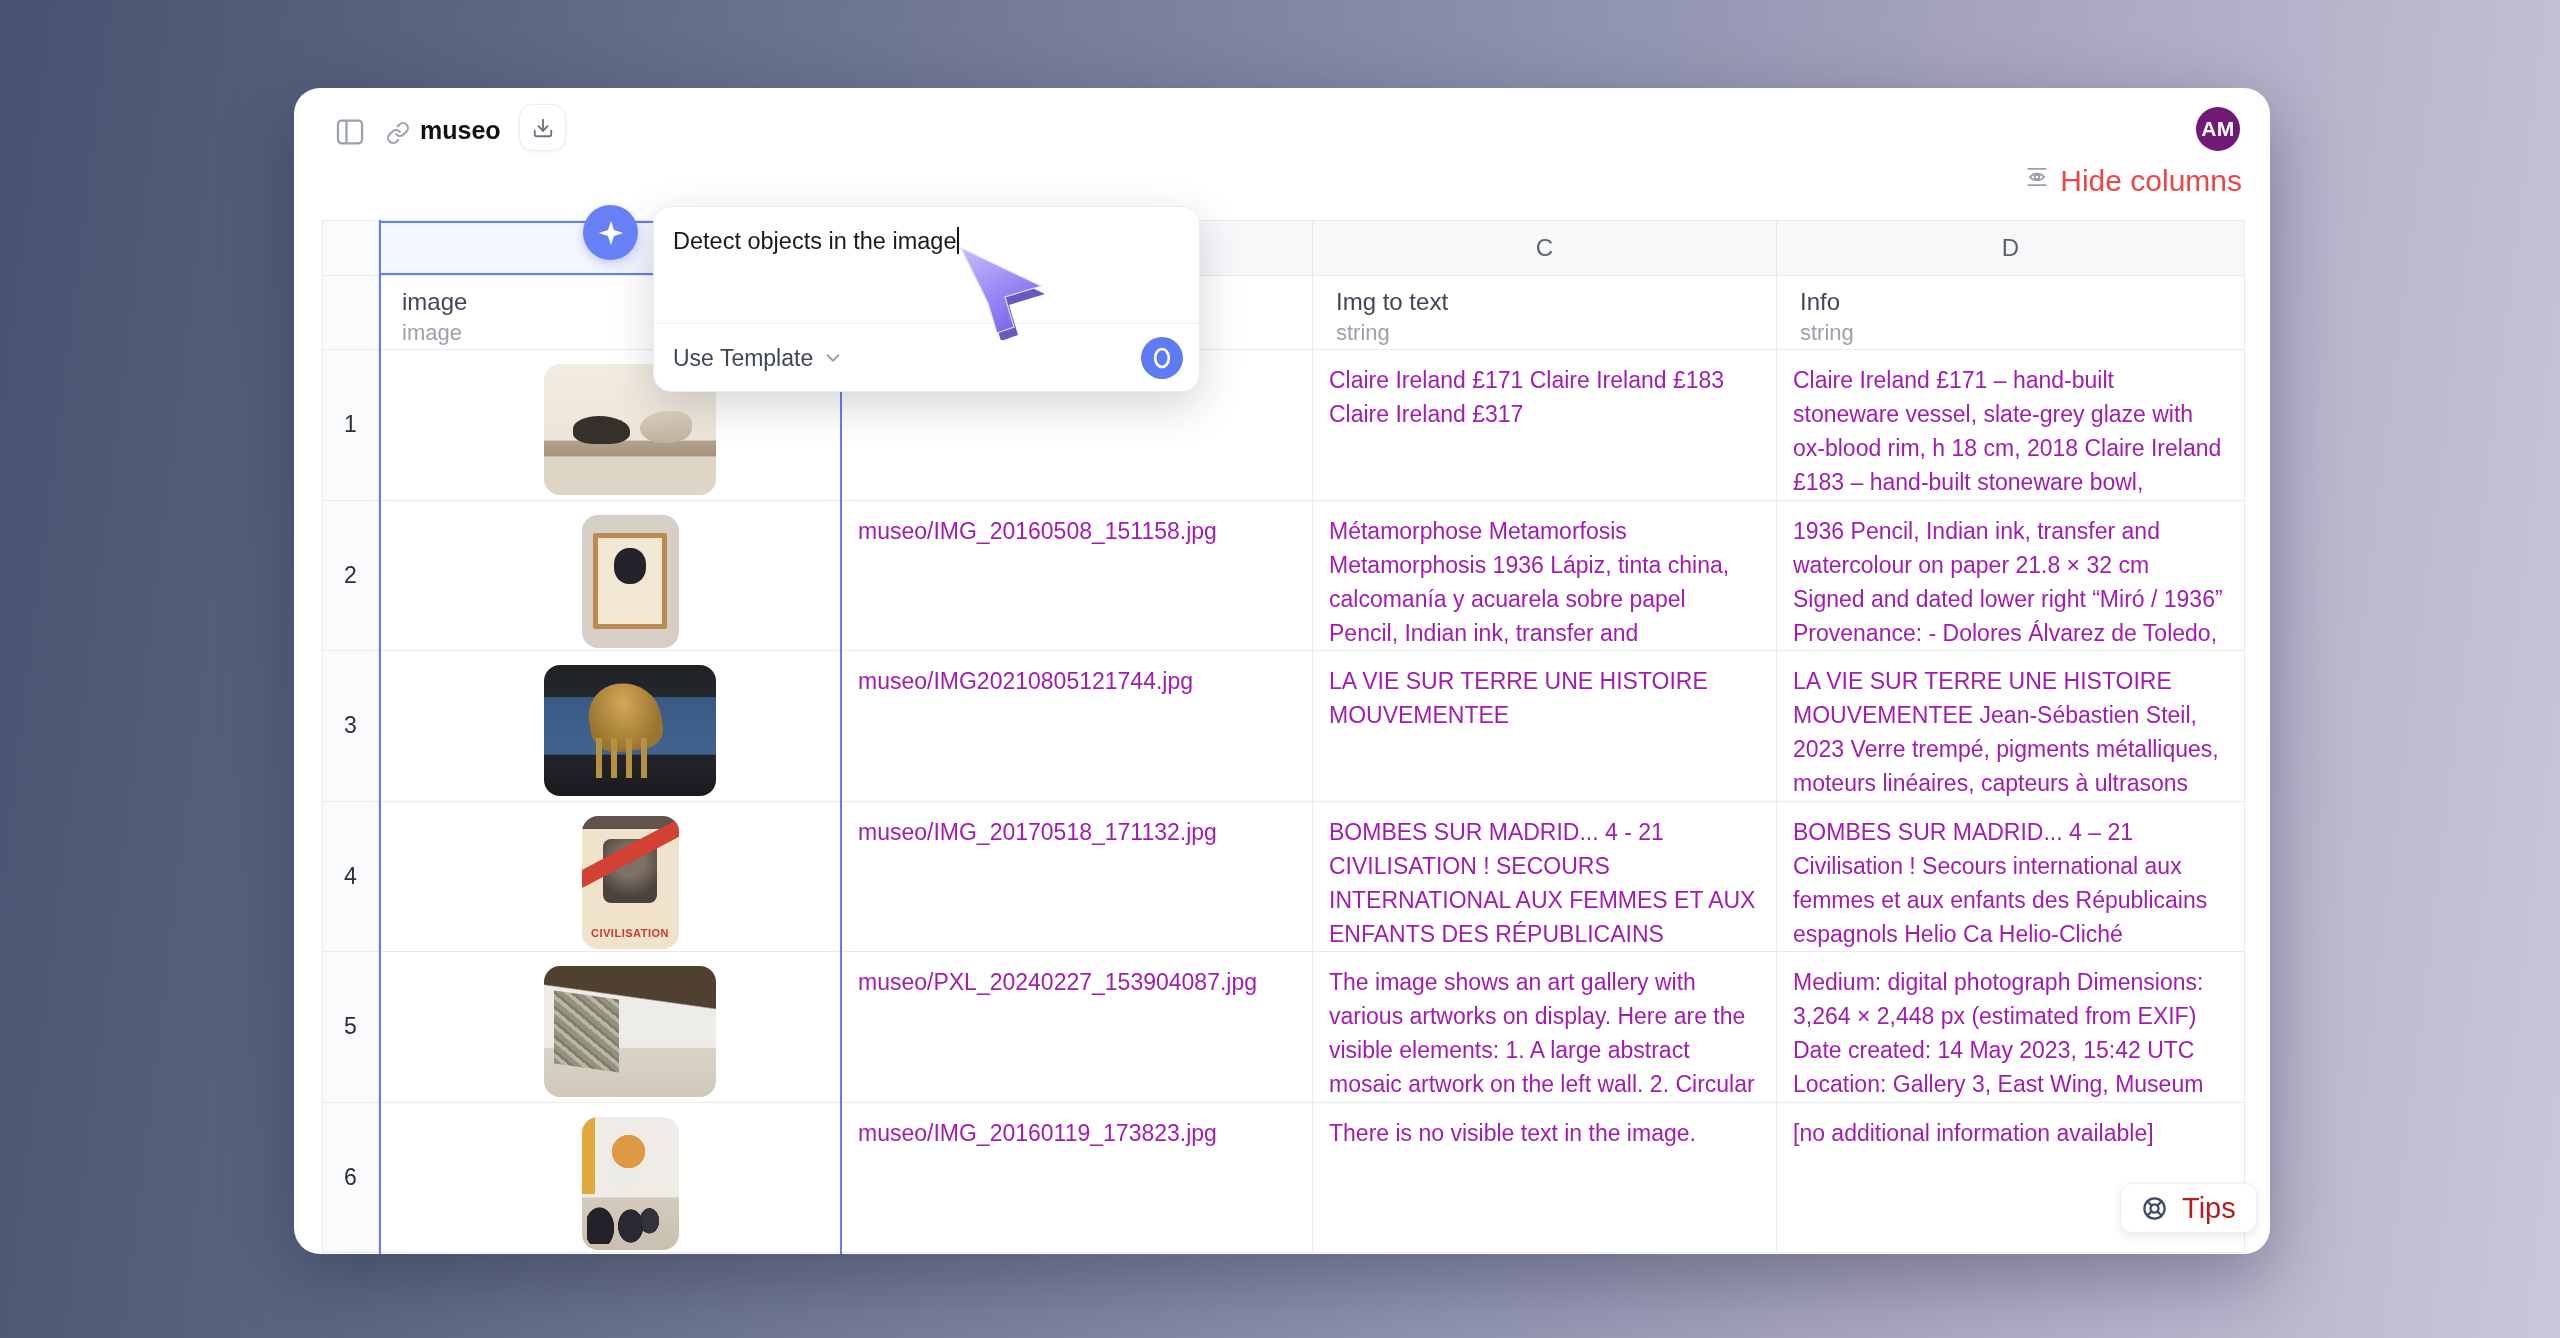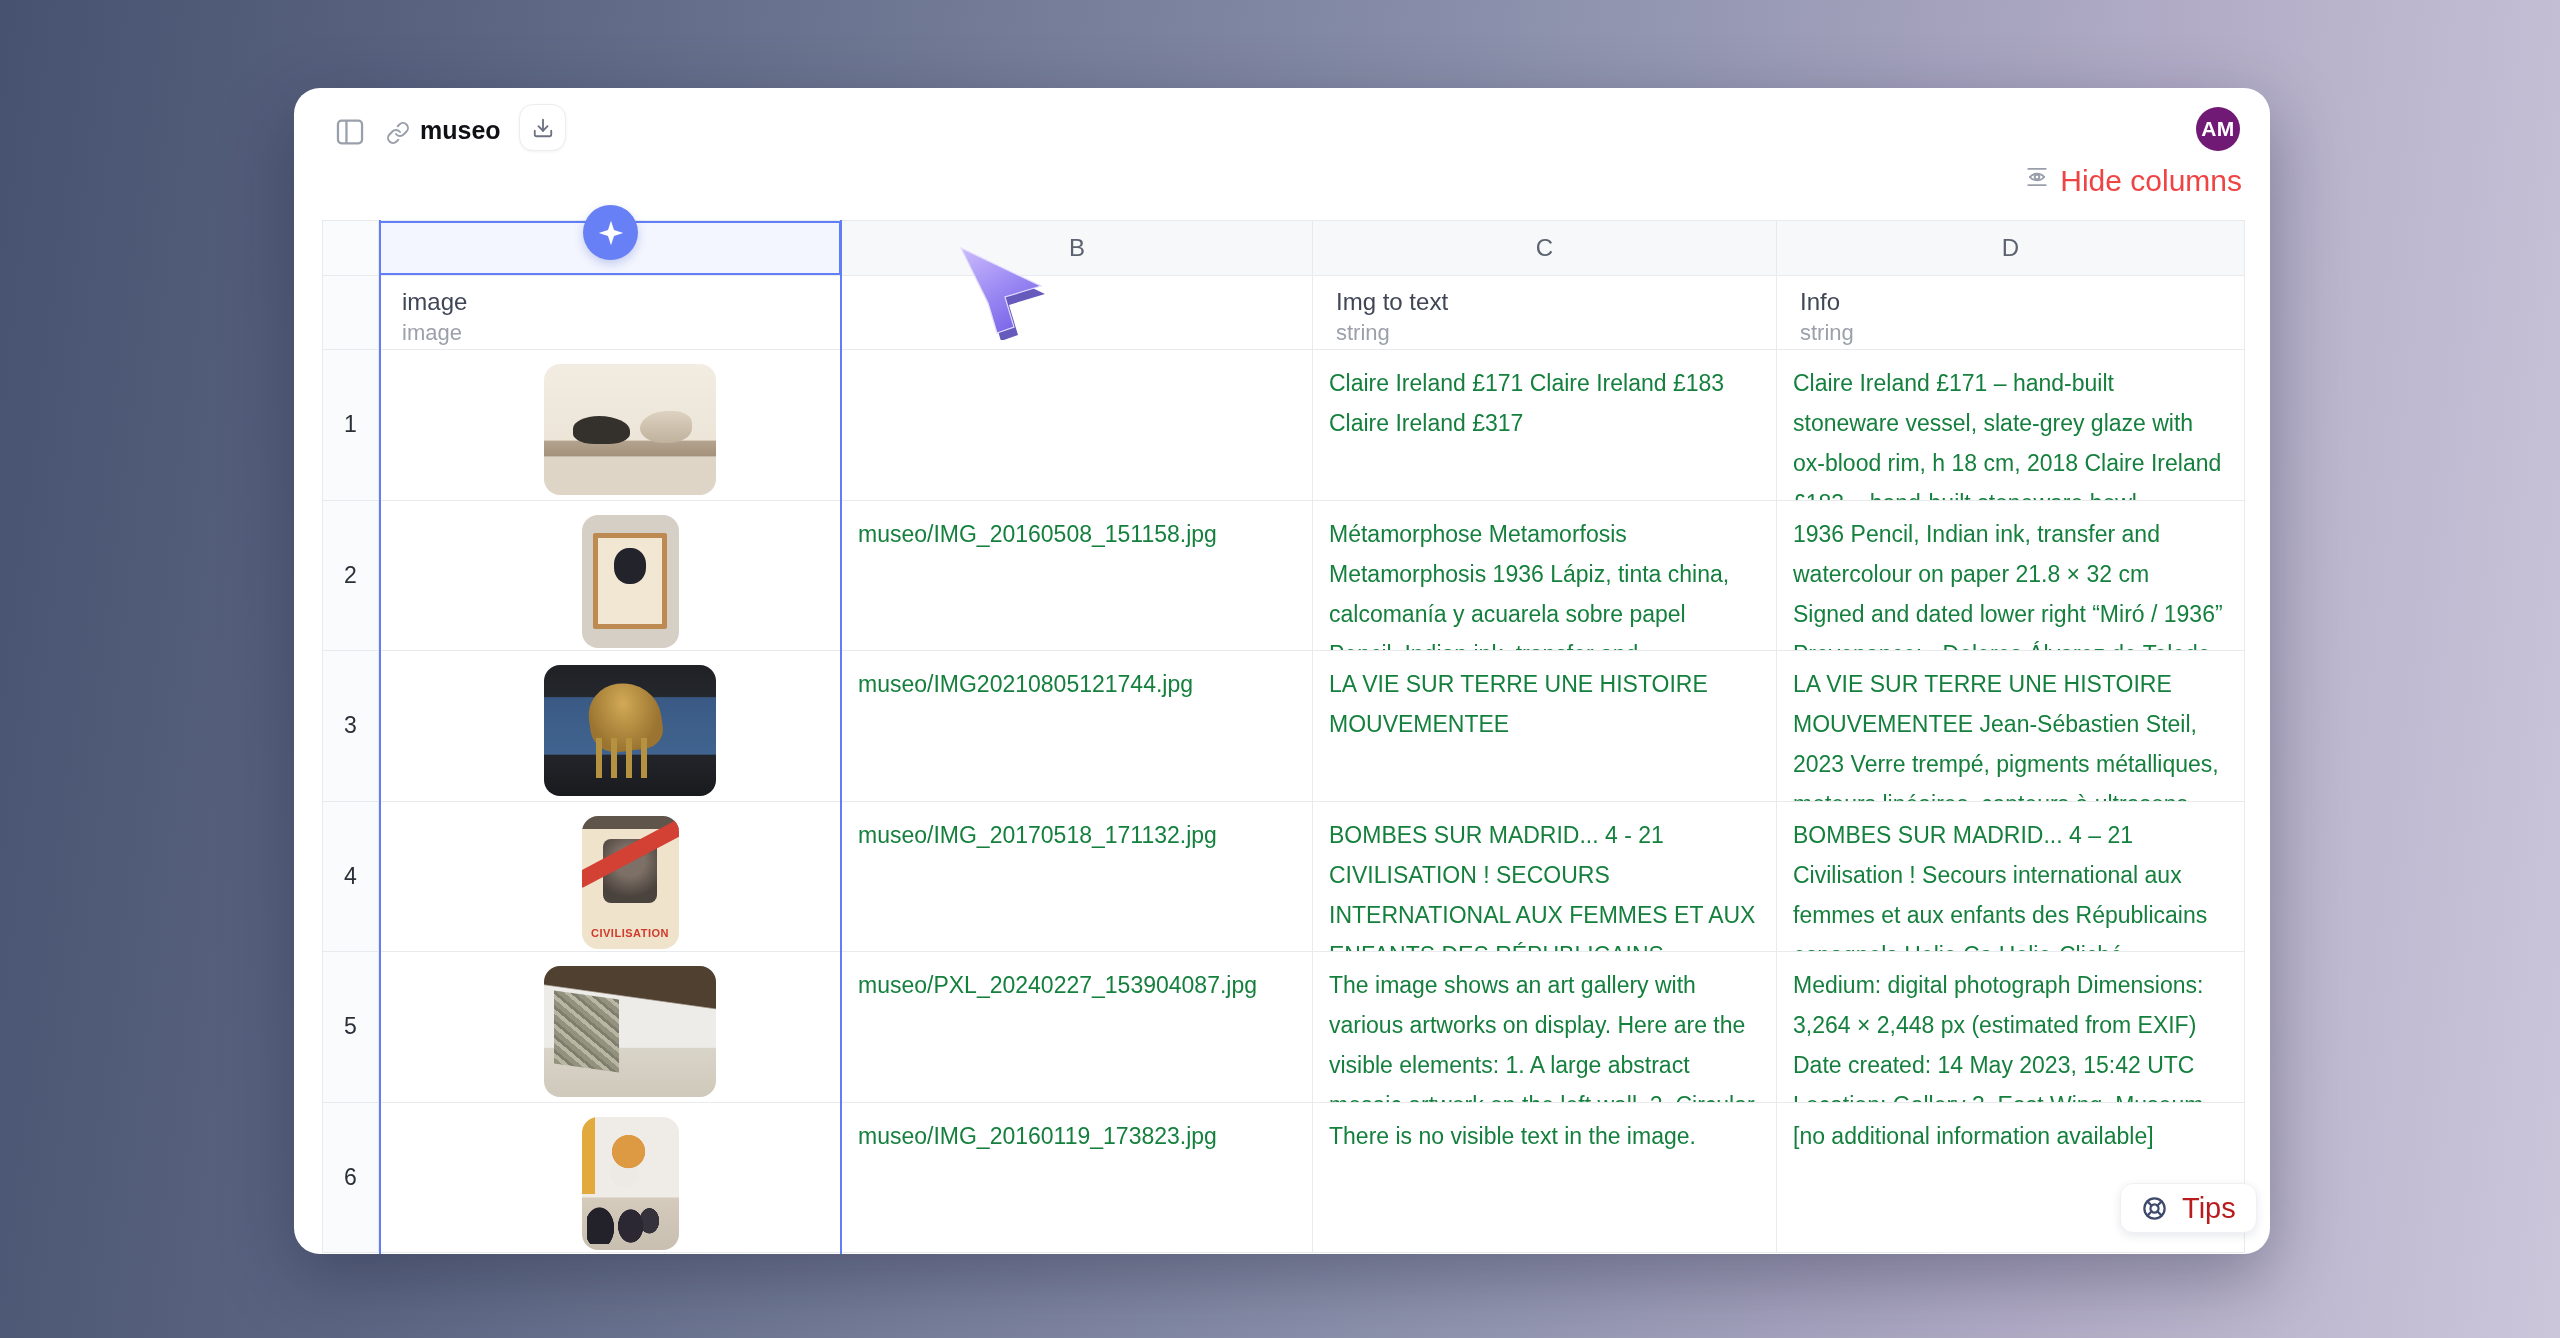--- a/index.html
+++ b/index.html
@@ -47,21 +47,21 @@
   .t-cell { background:#fff; border-right:1px solid #e8eaee; border-bottom:1px solid #e8eaee; min-width:0; overflow:hidden; }
   .col0 { border-left:1px solid #e8eaee; background:#fafbfc; }
   .letter-row { border-top:1px solid #e8eaee; background:#f7f8fa; display:flex; align-items:center; justify-content:center; font-size:24px; color:#5c6370; cursor:pointer; }
   .corner { background:#fafbfc; cursor:default; }
   .letter-a { background:#f3f6fe; box-shadow:inset 0 0 0 2px #627ef6; }
   .field-cell { padding:11px 16px 0 23px; cursor:pointer; }
   .field-name { font-size:24px; color:#3f4656; font-weight:500; line-height:30px; }
   .field-type { font-size:22px; color:#9ba1ab; line-height:28px; margin-top:2px; }
   .rownum { display:flex; align-items:center; justify-content:center; font-size:23px; color:#2a2f38; cursor:pointer; }
   .img-cell { display:flex; justify-content:center; padding-top:14px; cursor:pointer;padding-left:40px; }
-  .cell-text { padding:13px 18px 0 16px; font-size:23px; line-height:40px; color:#15803d; cursor:pointer; }
+  .cell-text { padding:13px 18px 0 16px; font-size:23px; line-height:34px; color:#a21caf; cursor:pointer; }
   .fname { white-space:nowrap; }
   .t-row { display:contents; }
 
   
   .sel-overlay {
     position:absolute; left:57px; top:0; width:463px; height:1034px; pointer-events:none; z-index:6;
     border-left:2px solid #627ef6; border-right:2px solid #627ef6;
   }
 
   
@@ -256,20 +256,35 @@
             </div>
           </div>
           <div class="t-cell cell-text fname">museo/IMG_20160119_173823.jpg</div>
           <div class="t-cell cell-text">There is no visible text in the image.</div>
           <div class="t-cell cell-text">[no additional information available]</div>
         </div>
     </div>
     <div class="sel-overlay"></div>
   </div>
 
+  <div class="popup">
+    <div class="popup-input"><span>Detect objects in the image</span><span class="caret"></span></div>
+    <div class="popup-divider"></div>
+    <div class="use-template">
+      <span>Use Template</span>
+      <svg width="22" height="22" viewBox="0 0 24 24" fill="none" stroke="currentColor" stroke-width="2" stroke-linecap="round" stroke-linejoin="round">
+          <polyline points="6 9 12 15 18 9"></polyline>
+        </svg>
+    </div>
+    <div class="submit-btn">
+      <svg width="26" height="26" viewBox="0 0 24 24" fill="none" stroke="#ffffff" stroke-width="2.4">
+          <ellipse cx="12" cy="12" rx="6.3" ry="8.3"></ellipse>
+        </svg>
+    </div>
+  </div>
 
   <div class="sparkle-btn">
     <svg width="30" height="30" viewBox="0 0 24 24" fill="#ffffff">
         <path d="M12 2.2 L14.4 9.6 L21.8 12 L14.4 14.4 L12 21.8 L9.6 14.4 L2.2 12 L9.6 9.6 Z"></path>
       </svg>
   </div>
 
   <svg class="cursor3d" viewBox="0 0 95 100">
     <defs>
       <linearGradient id="curg" x1="0" y1="0" x2="0.6" y2="1">

